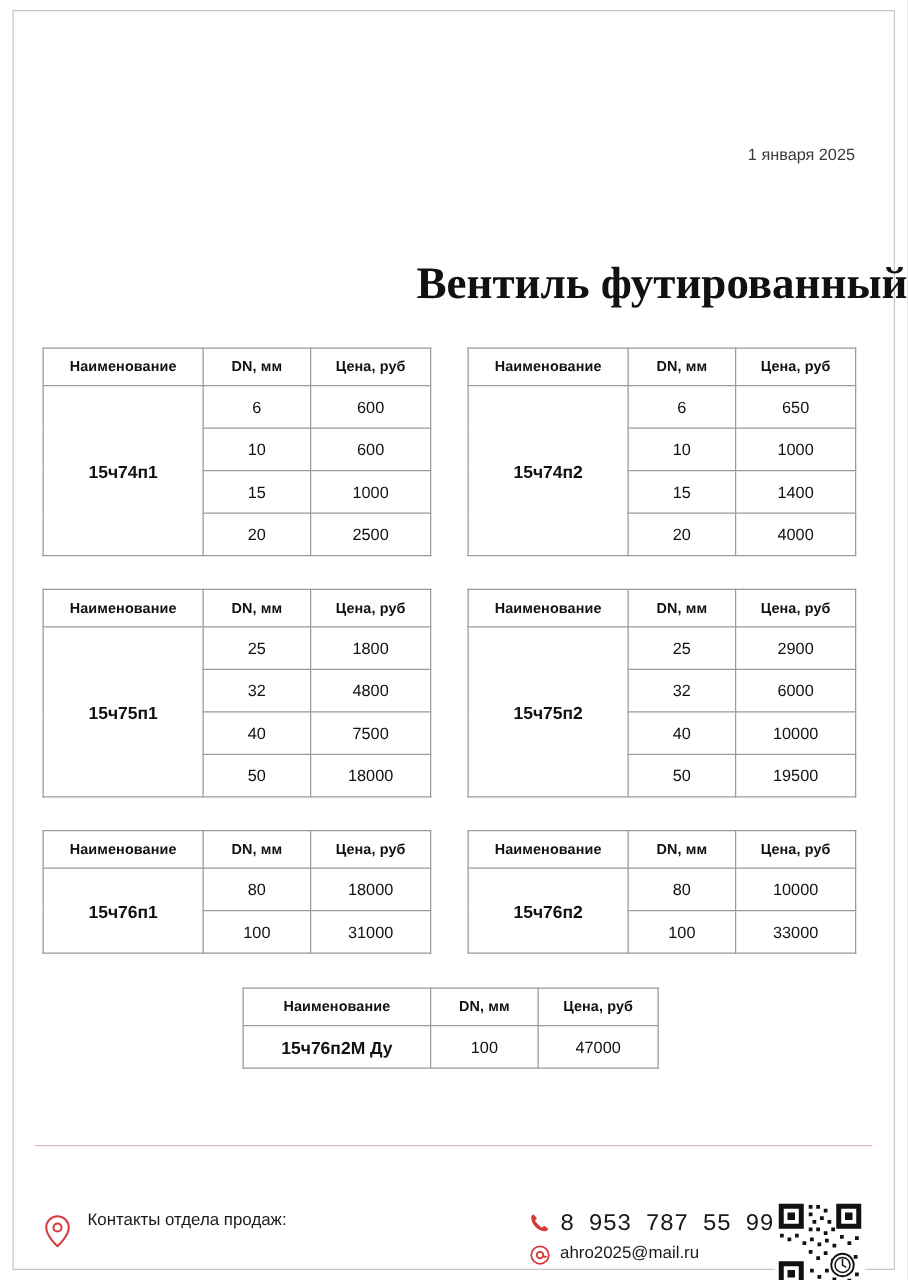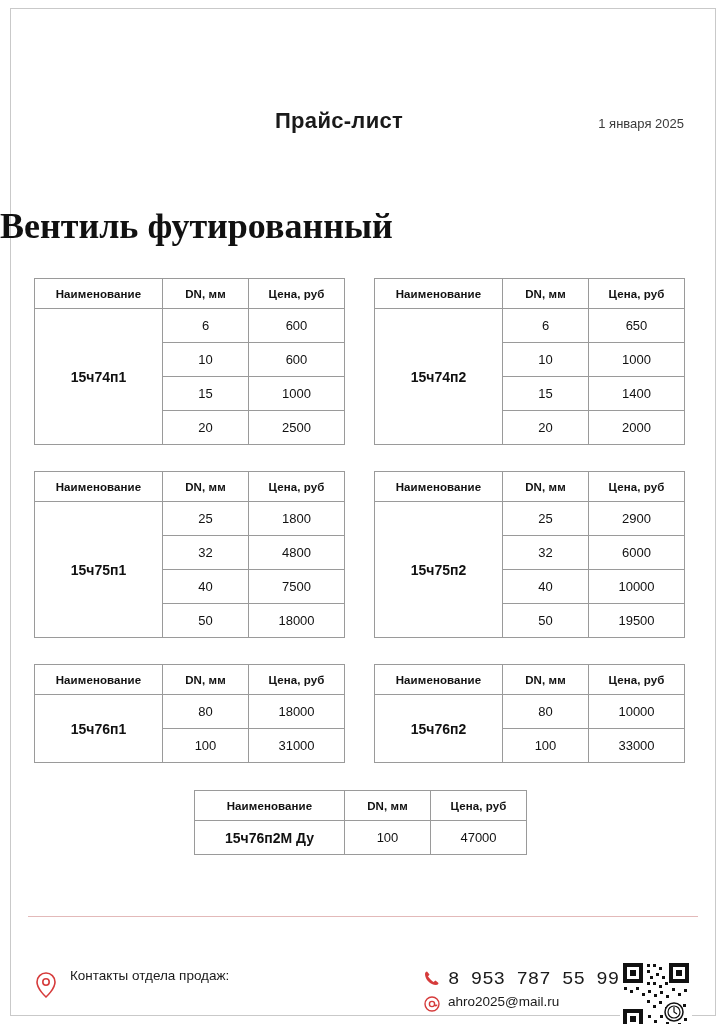--- a/index.html
+++ b/index.html
@@ -60,21 +60,21 @@
     font-size: 13px;
     color: #3a3a3a;
   }
 
   
   .heading {
     position: absolute;
     left: 0;
     top: 205px;
     width: 726px;
-    text-align: left;
+    text-align: right;
     font-family: "Liberation Serif", serif;
     font-weight: bold;
     font-size: 36px;
     color: #111;
   }
 
   
   .tables-area {
     position: absolute;
     left: 0;
@@ -183,21 +183,20 @@
     background: #fff;
   }
 </style>
 </head>
 <body>
 
 <div class="page">
   <div class="page-frame"></div>
 
   <div class="header">
-    <div class="title-main">Прайс-лист</div>
     <div class="date">1 января 2025</div>
   </div>
 
   <div class="heading">Вентиль футированный</div>
 
   <div class="tables-area">
 
     <div class="tbl-wrap" style="left:34px; top:0px;">
       <table class="price">
         <thead>
@@ -247,21 +246,21 @@
           <tr>
             <td>10</td>
             <td>1000</td>
           </tr>
           <tr>
             <td>15</td>
             <td>1400</td>
           </tr>
           <tr>
             <td>20</td>
-            <td>2000</td>
+            <td>4000</td>
           </tr>
         </tbody>
       </table>
     </div>
 
     <div class="tbl-wrap" style="left:34px; top:193px;">
       <table class="price">
         <thead>
           <tr>
             <th class="c-name">Наименование</th>

